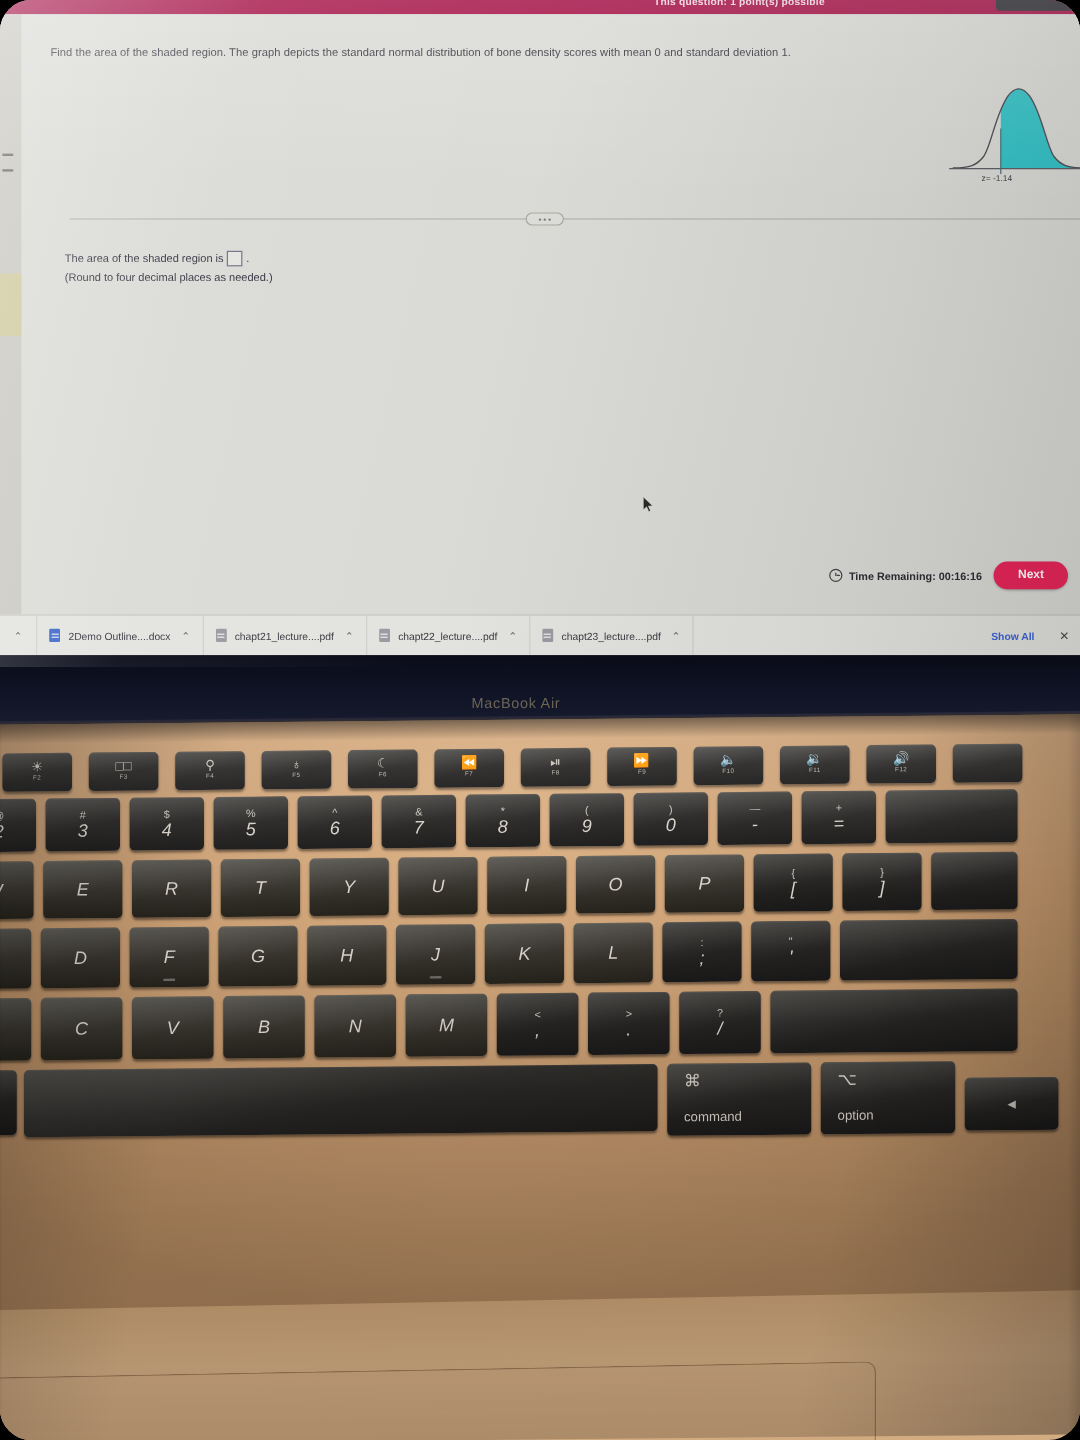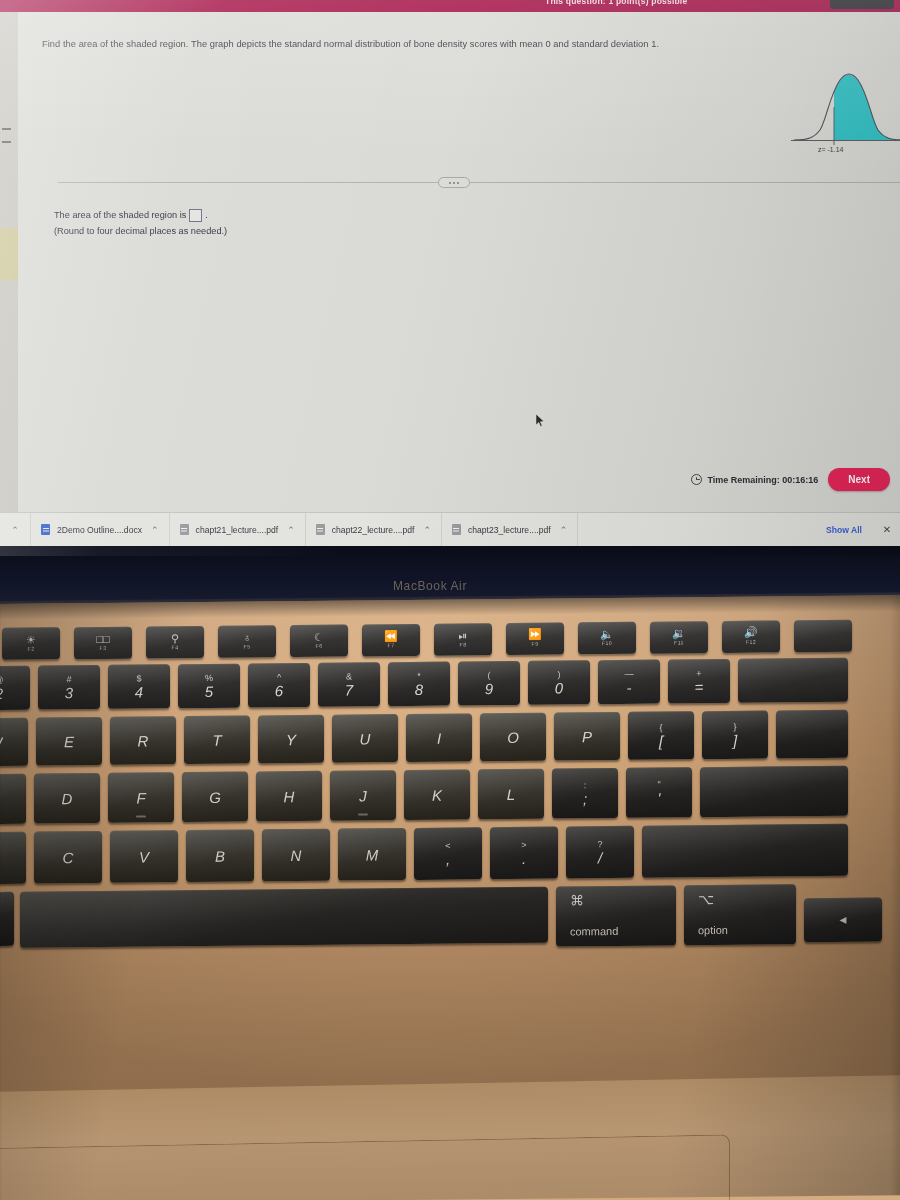--- a/index.html
+++ b/index.html
@@ -2,21 +2,21 @@
 <html><head>
 <meta charset="utf-8">
 <style>
   * { box-sizing: border-box; margin: 0; padding: 0; }
   html, body {
     width: 900px; height: 1200px;
     overflow: hidden;
     font-family: "Liberation Sans", sans-serif;
     background: #000;
   }
-  #root { position: relative; width: 900px; height: 1200px; overflow: hidden; }
+  #root { position: relative; width: 900px; height: 1200px; overflow: hidden; border-radius: 26px; }
 
   
   .screen {
     position: absolute; left: 0; top: 0; width: 900px; height: 556px;
     background: #d6d6d2;
     overflow: hidden;
   }
   
   .screen-sheen {
     position: absolute; inset: 0;

